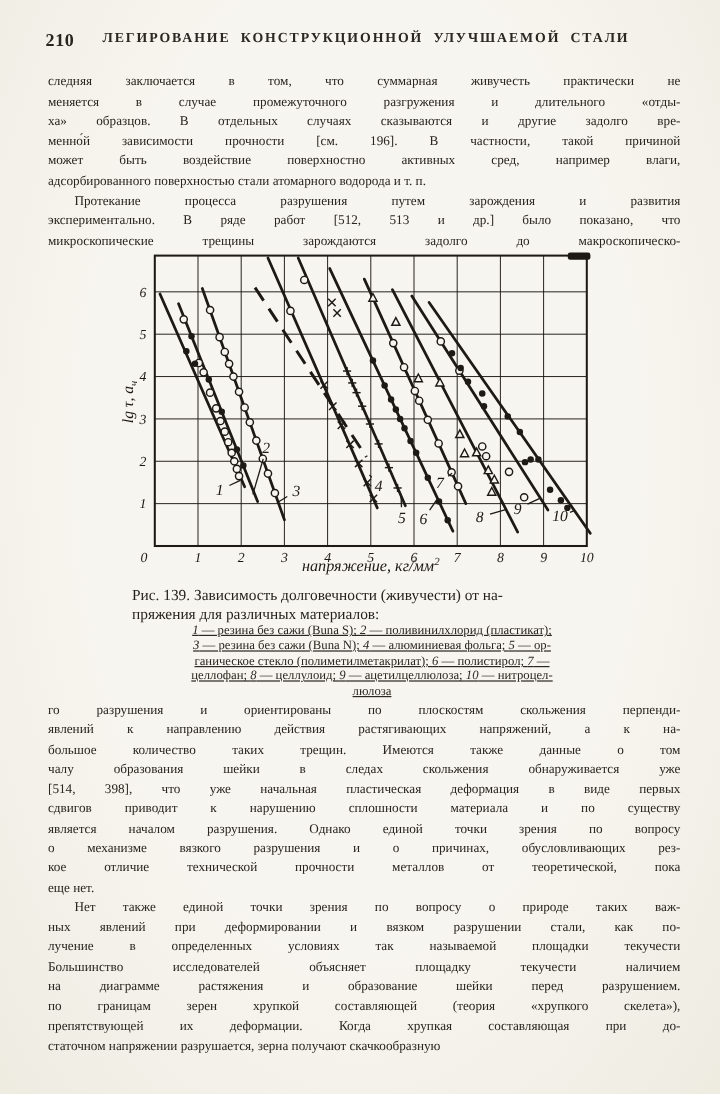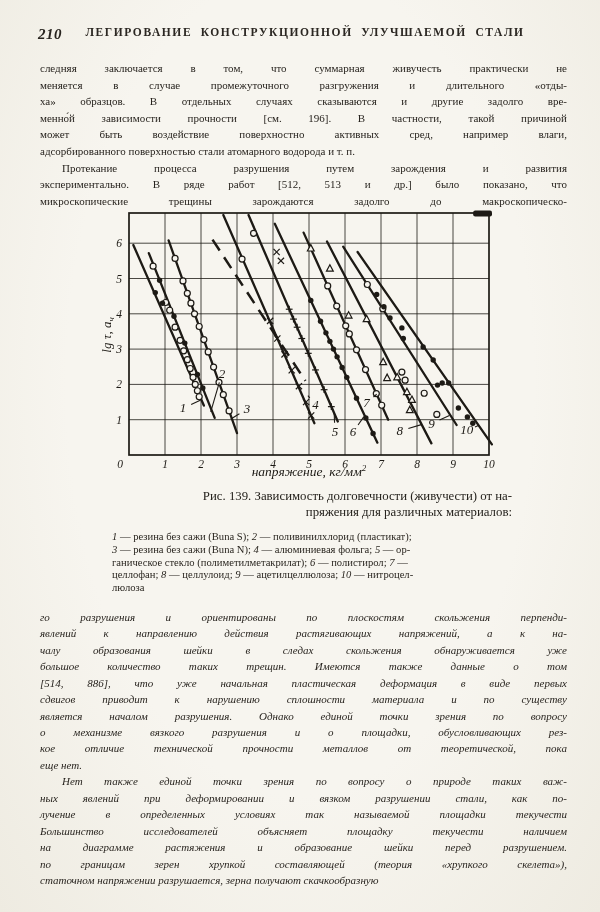--- a/index.html
+++ b/index.html
@@ -5,40 +5,40 @@
   html,body{margin:0;padding:0;}
   body{
     width:600px;height:912px;
     background:radial-gradient(ellipse at 50% 42%, #f7f5ef 55%, #eeebe1 100%);
     font-family:"Liberation Serif", serif;
     color:#28241f;
     overflow:hidden;
   }
   .page{position:relative;width:600px;height:912px;}
   .pagehead{position:relative;margin-top:26px;height:20px;}
-  .pagenum{position:absolute;left:38px;top:0;font-size:15px;font-weight:bold;letter-spacing:.5px;font-style:italic;}
+  .pagenum{position:absolute;left:38px;top:0;font-size:15px;font-weight:bold;letter-spacing:.5px;}
   .runhead{
     text-align:center;font-size:11.5px;font-weight:bold;
     letter-spacing:1.6px;word-spacing:4px;color:#2b2722;padding-left:10px;
   }
   .textblock{margin:14px 33px 0 40px;font-size:11px;line-height:16.6px;}
-  #bottom-text{margin-top:14px;line-height:16.45px;font-style:italic;}
+  #bottom-text{margin-top:0;line-height:16.45px;}
   .ln{text-align:justify;text-align-last:justify;white-space:nowrap;}
   .ln.last{text-align-last:left;}
   .ln.ind{text-indent:22px;}
   .para{margin:0;}
   .figure{margin:0;}
   #chart{display:block;margin-left:100px;}
   .caption{
-    margin:10px 0 0 110px;width:402px;text-align:right;
+    margin:10px 0 0 110px;width:402px;text-align:left;
     font-size:12.8px;line-height:15.5px;color:#25221d;
   }
   .legend{
-    margin:11px 0 0 112px;width:396px;
-    font-size:10.6px;line-height:12.7px;color:#2a2620;
+    margin:0 0 0 112px;width:396px;text-align:center;
+    font-size:10.6px;line-height:12.7px;color:#2a2620;text-decoration:underline;
   }
   .legend i{font-style:italic;}
 </style>
 </head>
 <body>
 
 <div class="page">
   <div class="pagehead">
     <span class="pagenum">210</span>
     <div class="runhead">ЛЕГИРОВАНИЕ КОНСТРУКЦИОННОЙ УЛУЧШАЕМОЙ СТАЛИ</div>
@@ -287,32 +287,33 @@
         <div>ганическое стекло (полиметилметакрилат); <i>6</i> — полистирол; <i>7</i> —</div>
         <div>целлофан; <i>8</i> — целлулоид; <i>9</i> — ацетилцеллюлоза; <i>10</i> — нитроцел-</div>
         <div>люлоза</div>
       </div>
   </div>
 
   <div class="textblock" id="bottom-text">
       <div class="para">
         <div class="ln">го разрушения и ориентированы по плоскостям скольжения перпенди-</div>
         <div class="ln">явлений к направлению действия растягивающих напряжений, а к на-</div>
+        <div class="ln">большое количество таких трещин. Имеются также данные о том</div>
         <div class="ln">чалу образования шейки в следах скольжения обнаруживается уже</div>
-        <div class="ln">большое количество таких трещин. Имеются также данные о том</div>
-        <div class="ln">[514, 886], что уже начальная пластическая деформация в виде первых</div>
+        <div class="ln">[514, 398], что уже начальная пластическая деформация в виде первых</div>
         <div class="ln">сдвигов приводит к нарушению сплошности материала и по существу</div>
         <div class="ln">является началом разрушения. Однако единой точки зрения по вопросу</div>
-        <div class="ln">о механизме вязкого разрушения и о площадки, обусловливающих рез-</div>
+        <div class="ln">о механизме вязкого разрушения и о причинах, обусловливающих рез-</div>
         <div class="ln">кое отличие технической прочности металлов от теоретической, пока</div>
         <div class="ln last">еще нет.</div>
       </div>
       <div class="para">
         <div class="ln ind">Нет также единой точки зрения по вопросу о природе таких важ-</div>
         <div class="ln">ных явлений при деформировании и вязком разрушении стали, как по-</div>
         <div class="ln">лучение в определенных условиях так называемой площадки текучести</div>
         <div class="ln">Большинство исследователей объясняет площадку текучести наличием</div>
         <div class="ln">на диаграмме растяжения и образование шейки перед разрушением.</div>
         <div class="ln">по границам зерен хрупкой составляющей (теория «хрупкого скелета»),</div>
+        <div class="ln">препятствующей их деформации. Когда хрупкая составляющая при до-</div>
         <div class="ln last">статочном напряжении разрушается, зерна получают скачкообразную</div>
       </div>
     </div>
 </div>
 
 </body></html>

